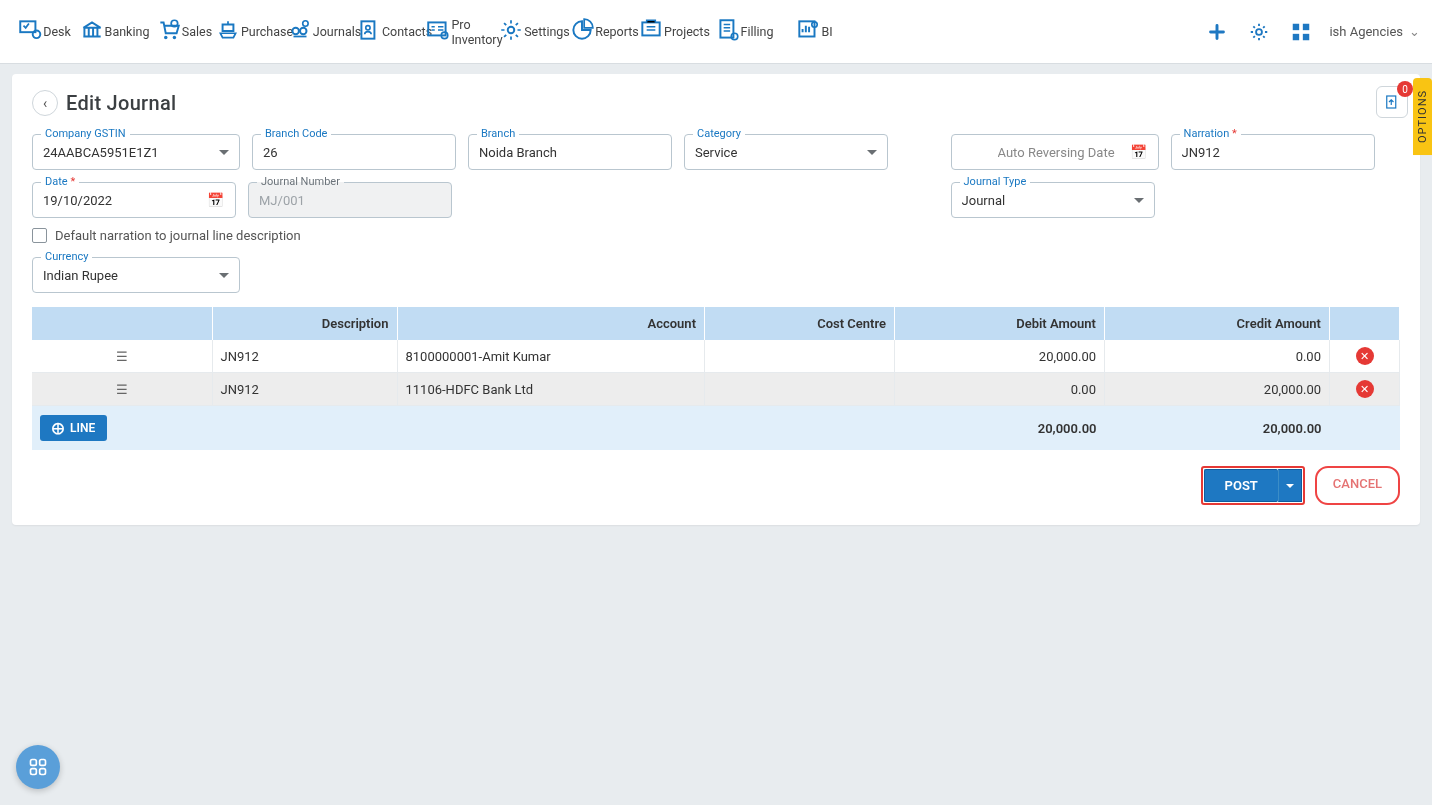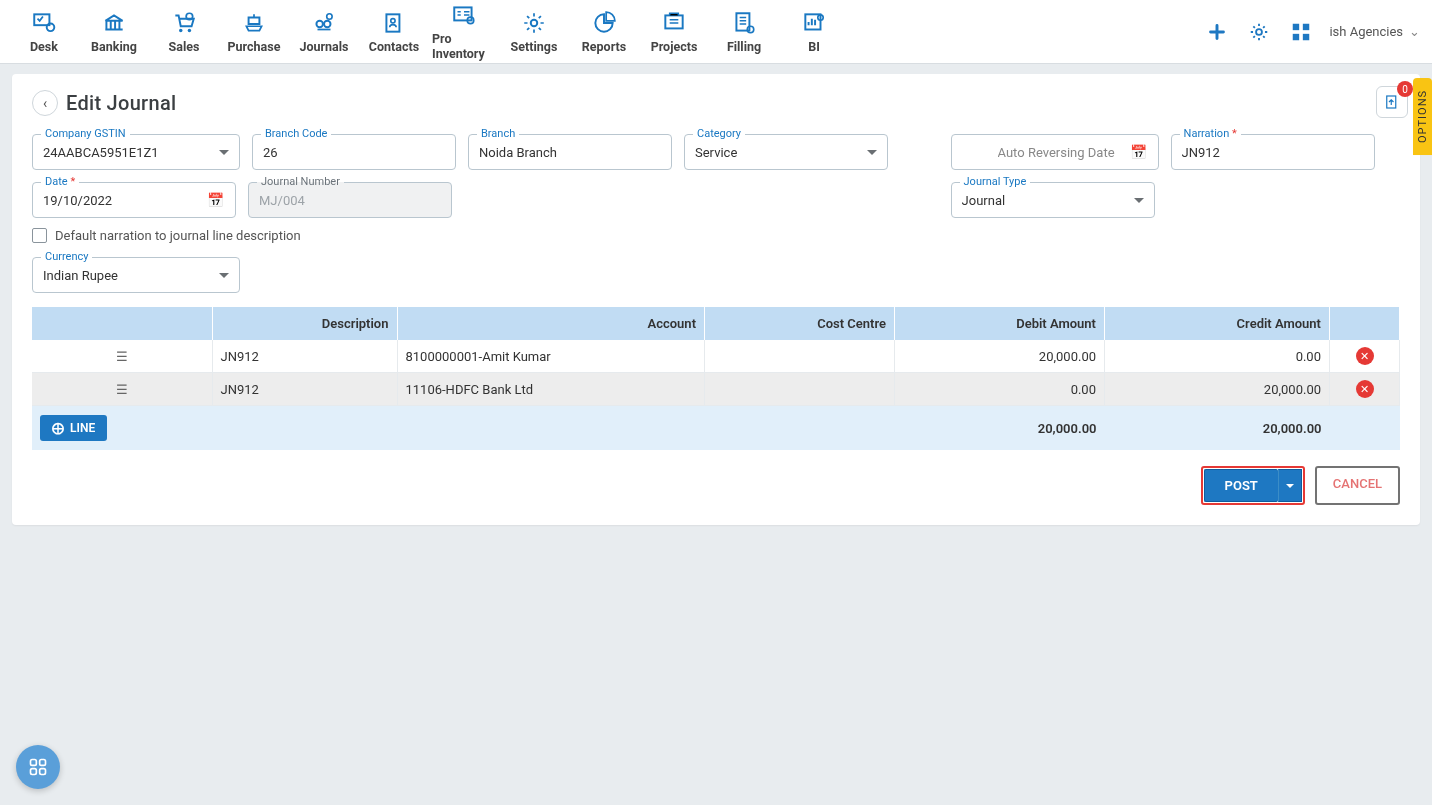--- a/index.html
+++ b/index.html
@@ -19,28 +19,27 @@
     background: #fff;
     height: 64px;
     border-bottom: 1px solid #d8dde1;
     display: flex;
     align-items: center;
     padding: 0 12px;
   }
   .nav-items { display: flex; gap: 6px; }
   .nav-item {
     display: flex;
-    flex-direction: column;
+    flex-direction: row;
     align-items: center;
     justify-content: center;
     width: 64px;
     cursor: pointer;
     font-size: 12.5px;
     color: #444;
-    font-weight: bold;
   }
   .nav-item .nav-icon {
     width: 26px; height: 26px;
     display: flex; align-items: center; justify-content: center;
     color: #1a78c2;
     margin-bottom: 3px;
   }
   .topbar-right { margin-left: auto; display: flex; align-items: center; gap: 14px; }
   .top-icon-btn { width: 28px; height: 28px; display:flex; align-items:center; justify-content:center; cursor:pointer; color:#1a78c2; }
   .company-drop {
@@ -224,24 +223,24 @@
     border: 1px solid #0e5d9e;
     border-left: 1px solid #3b8dc7;
     width: 24px;
     display:flex; align-items:center; justify-content:center;
     cursor:pointer;
   }
   .post-split .tri {
     width:0;height:0;border-left:4px solid transparent;border-right:4px solid transparent;border-top:4px solid #fff;
   }
   .cancel-btn {
-    border: 2px solid #737373;
+    border: 2px solid #ef4444;
     color: #e57373;
     background: #fff;
-    border-radius: 3px;
+    border-radius: 13px;
     padding: 8px 16px;
     font-size: 13px; font-weight: 500;
     cursor:pointer;
   }
 
   
   .fab {
     position: fixed; left: 16px; bottom: 16px;
     width: 44px; height: 44px;
     background: #5a9fd9;
@@ -440,21 +439,21 @@
         <span class="fvalue">Service</span>
         <span class="drop-caret"></span>
       </div>
       <div class="field" style="width:204px">
         <span class="flabel"><span>Date</span> <span class="req">*</span></span>
         <span class="fvalue">19/10/2022</span>
         <span class="cal-icon">📅</span>
       </div>
       <div class="field readonly" style="width:204px">
         <span class="flabel">Journal Number</span>
-        <span class="fvalue" style="color:#9da3a8">MJ/004</span>
+        <span class="fvalue" style="color:#9da3a8">MJ/001</span>
       </div>
     </div>
 
     <div class="form-row">
       <div class="field" style="width:208px">
         <span class="fvalue placeholder">Auto Reversing Date</span>
         <span class="cal-icon">📅</span>
       </div>
       <div class="field" style="width:204px">
         <span class="flabel"><span>Narration</span> <span class="req">*</span></span>

